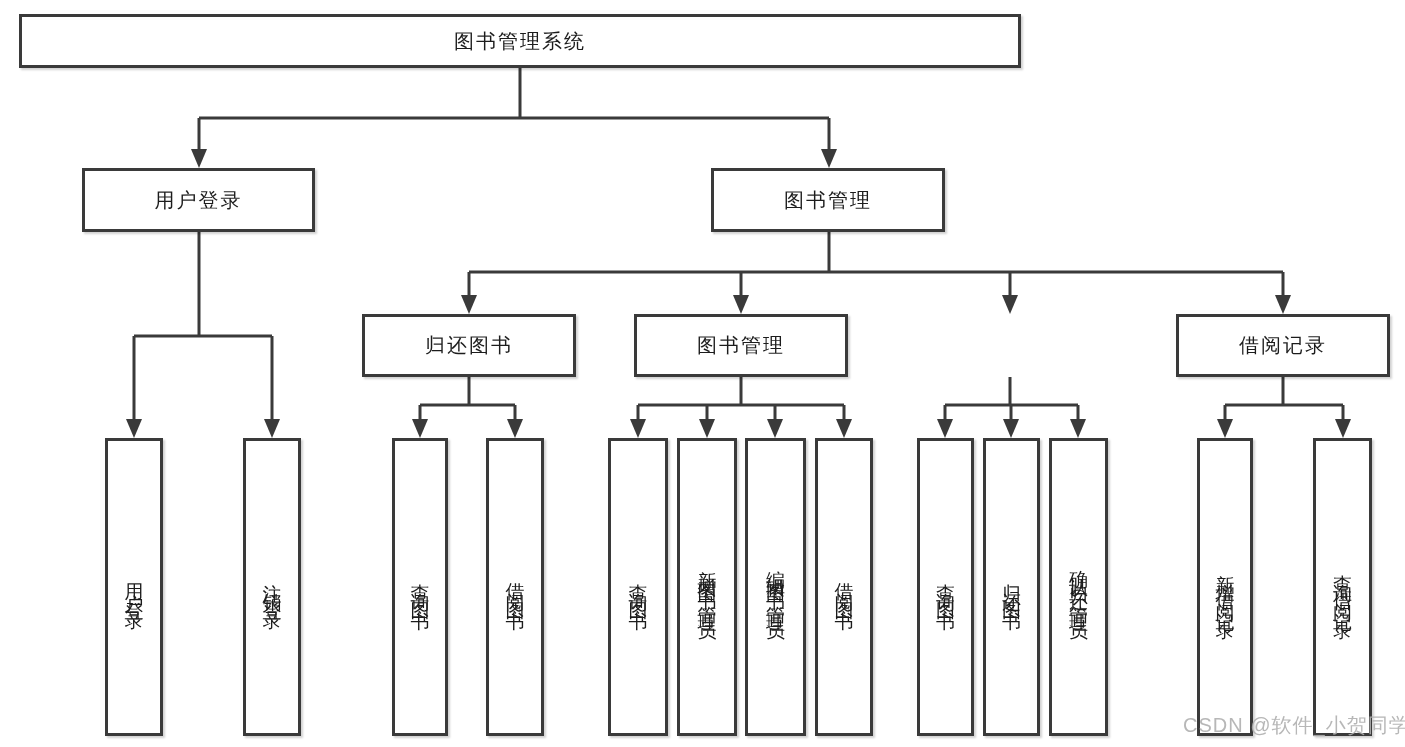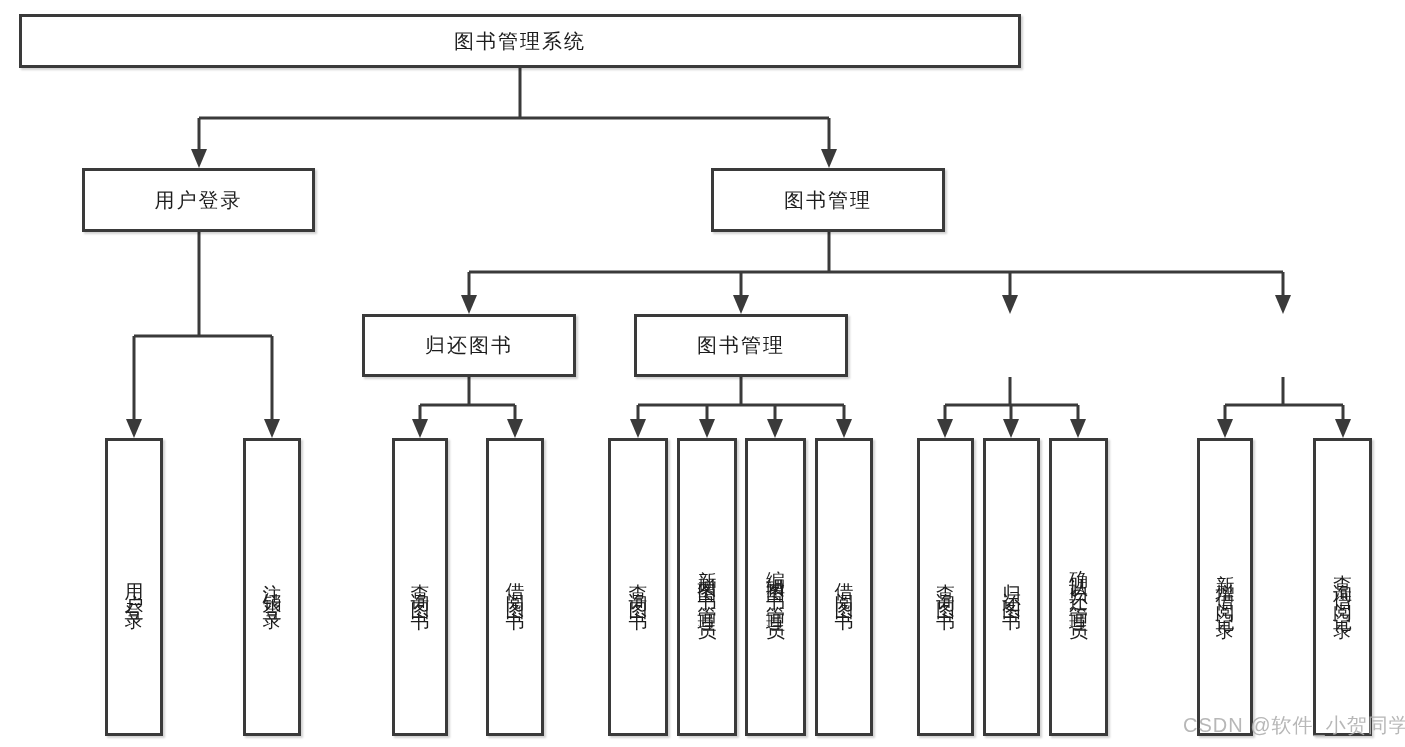--- a/index.html
+++ b/index.html
@@ -101,20 +101,23 @@
   <div class="node h" style="left:711px;top:168px;width:234px;height:64px">
     <span>图书管理</span>
   </div>
 
   <div class="node h" style="left:362px;top:314px;width:214px;height:63px">
     <span>归还图书</span>
   </div>
   <div class="node h" style="left:634px;top:314px;width:214px;height:63px">
     <span>图书管理</span>
   </div>
+  <div class="node h" style="left:1176px;top:314px;width:214px;height:63px">
+    <span>借阅记录</span>
+  </div>
 
   <div class="node v" style="left:105px;top:438px;width:58px;height:298px">
     <span>用户登录</span>
   </div>
   <div class="node v" style="left:243px;top:438px;width:58px;height:298px">
     <span>注销登录</span>
   </div>
 
   <div class="node v" style="left:392px;top:438px;width:56px;height:298px">
     <span>查询图书</span>

